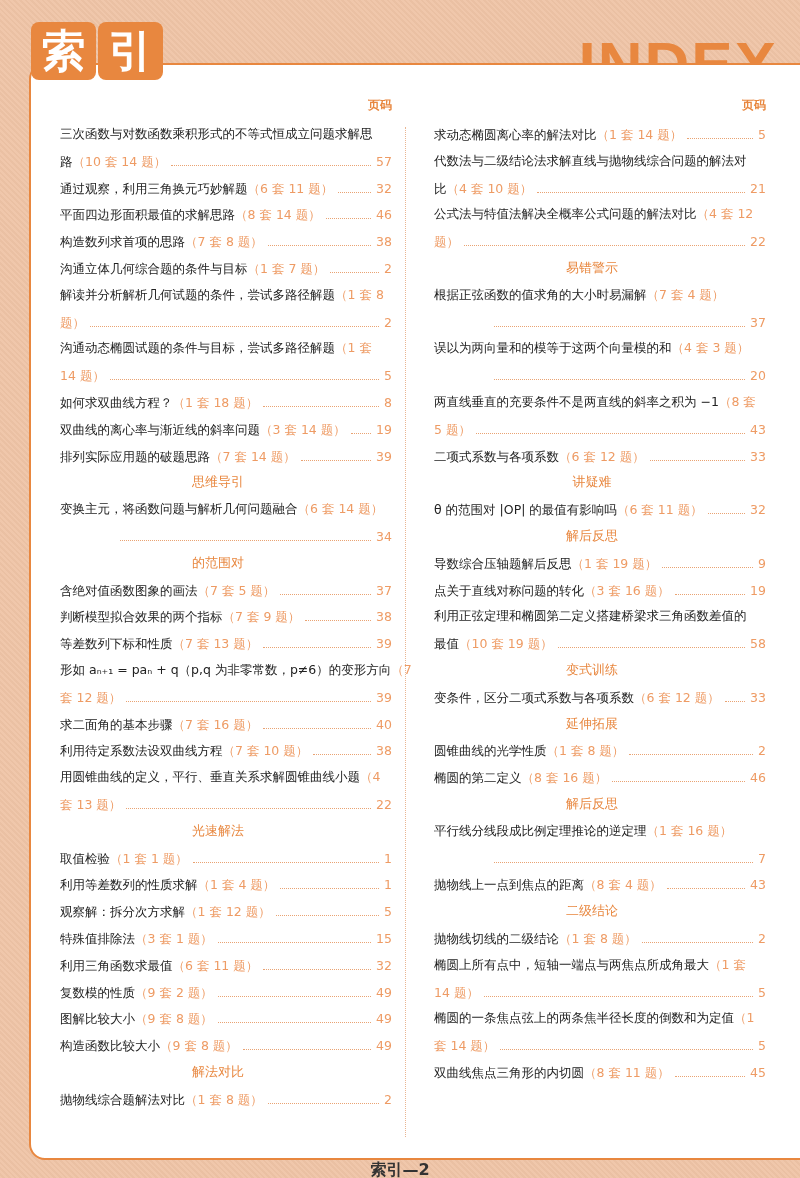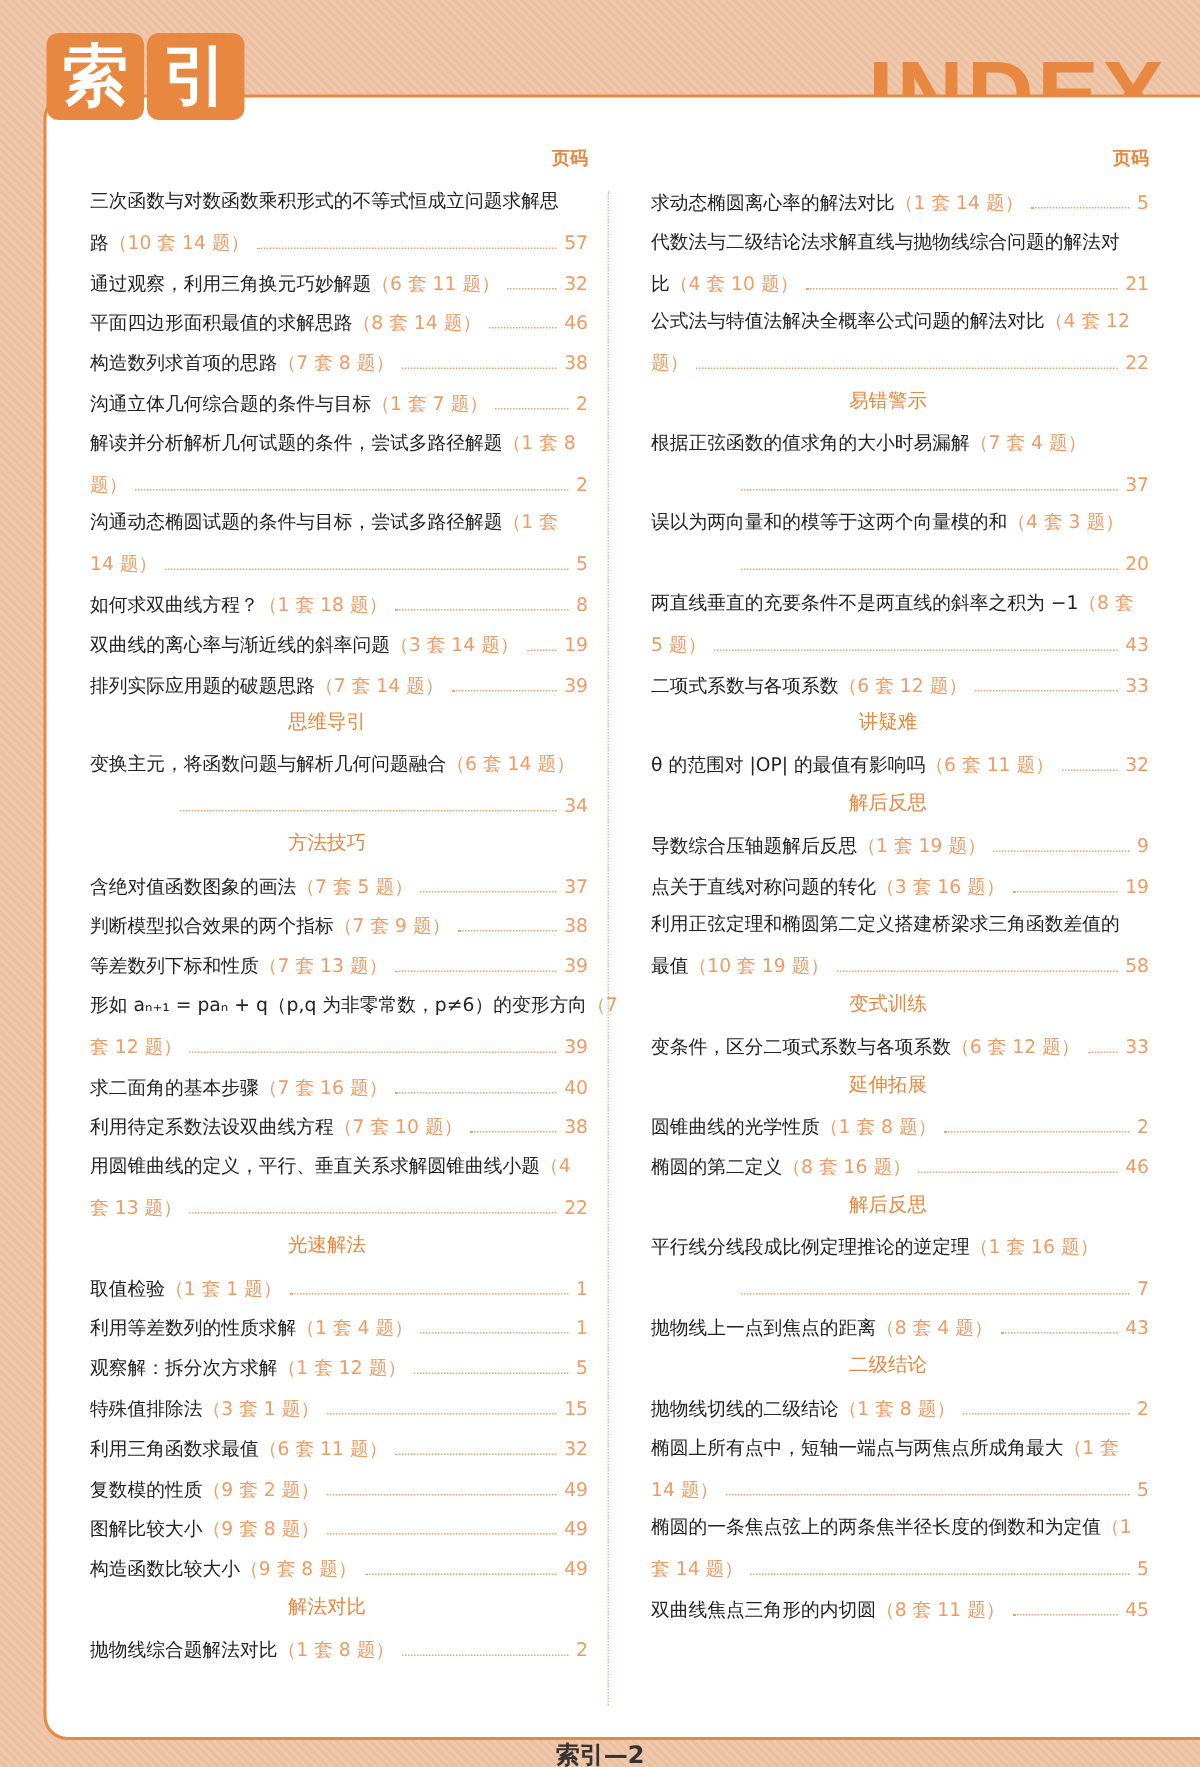--- a/index.html
+++ b/index.html
@@ -176,21 +176,21 @@
           <span>变换主元，将函数问题与解析几何问题融合</span>
           <span class="ref">（6 套 14 题）</span>
         </div>
         <div class="line">
           <span></span>
           <span class="ref"></span>
           <span class="dots" style="margin-left: 60px;"></span>
           <span class="pg">34</span>
         </div>
       </div>
-      <div class="section-title">方法技巧</div>
+      <div class="section-title">的范围对</div>
       <div class="entry">
         <div class="line">
           <span>含绝对值函数图象的画法</span>
           <span class="ref">（7 套 5 题）</span>
           <span class="dots"></span>
           <span class="pg">37</span>
         </div>
       </div>
       <div class="entry">
         <div class="line">

